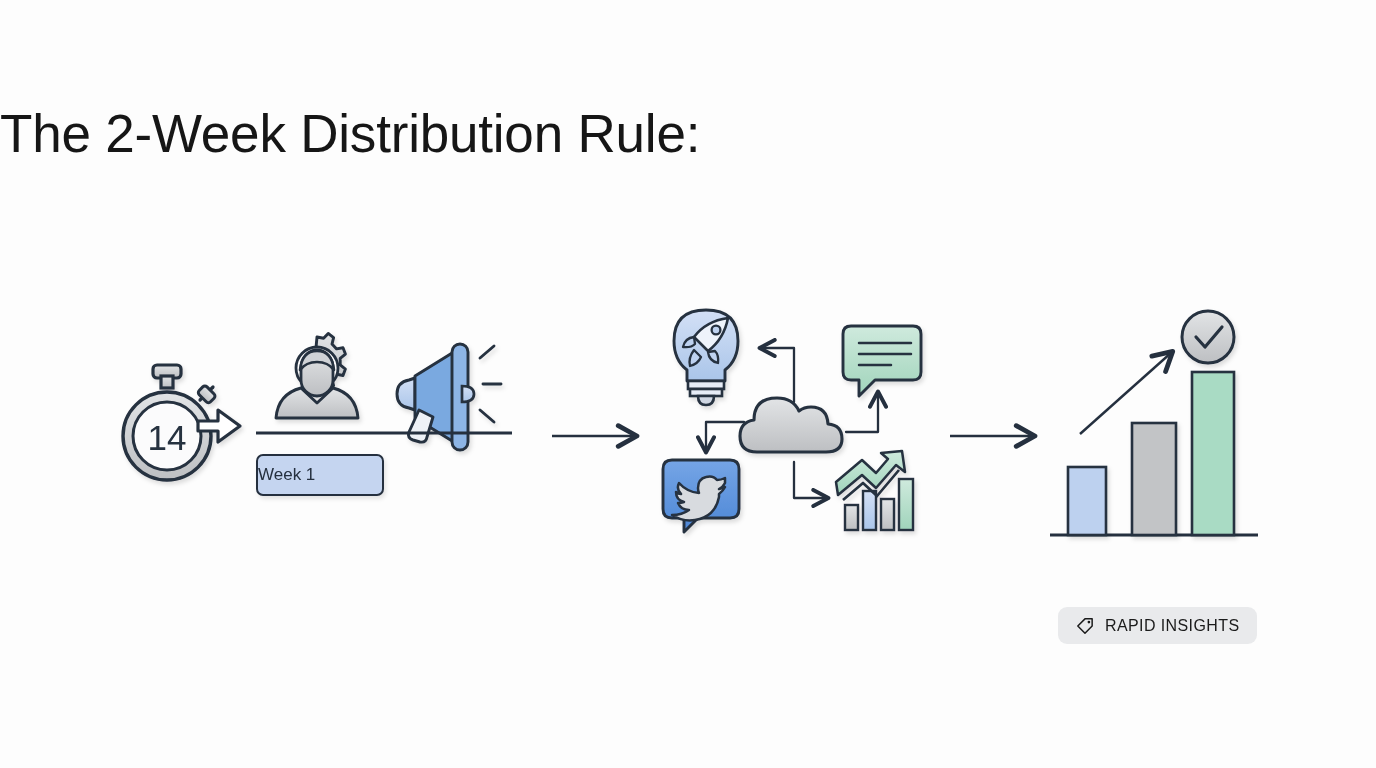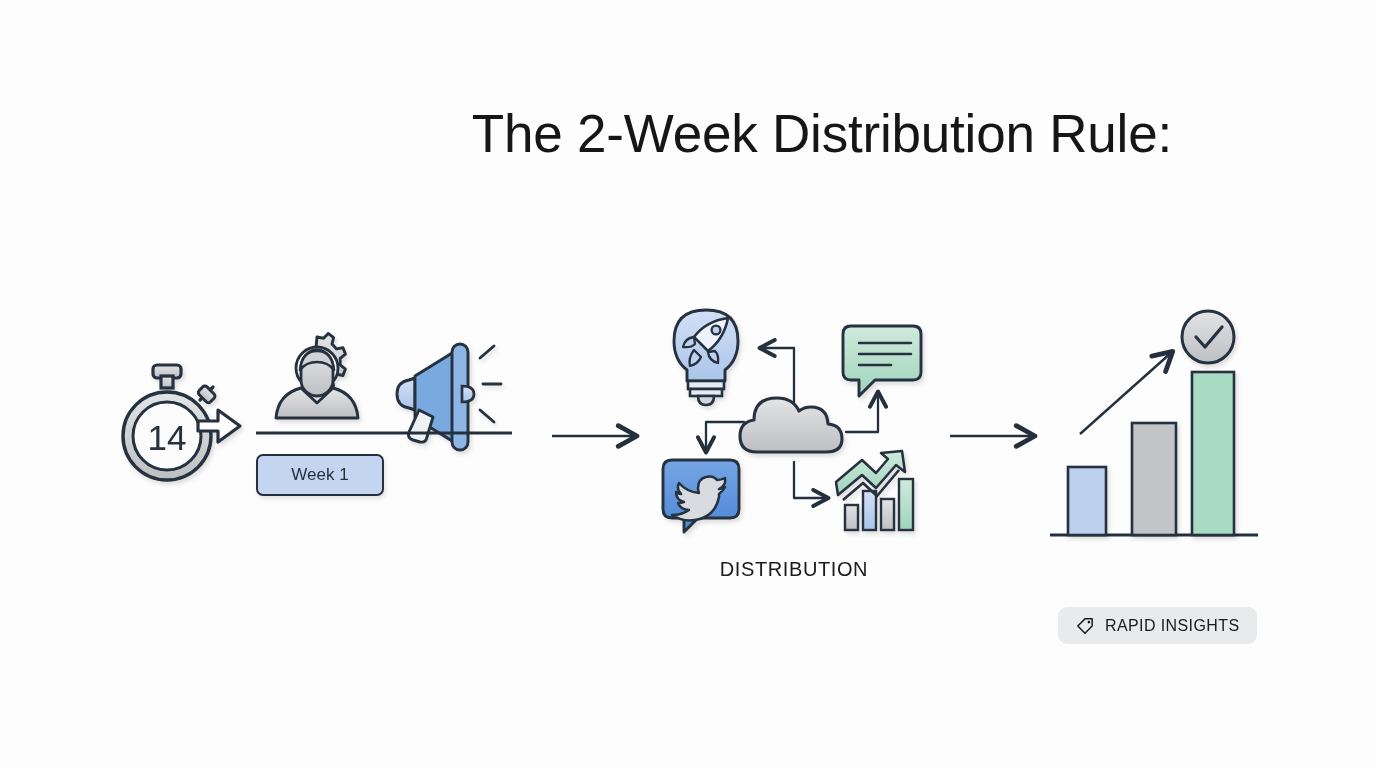--- a/index.html
+++ b/index.html
@@ -9,41 +9,41 @@
     font-family:"Liberation Sans",sans-serif;
     color:#1f2937;
     overflow:hidden;
     position:relative;
   }
   #stage{position:absolute;inset:0;}
 
   
   .title-block{
     position:absolute;left:0;top:104px;width:1172px;
-    text-align:right;
+    text-align:left;
   }
   .title-line{
     display:block;
     font-size:53px;
     font-weight:400;
     letter-spacing:-0.2px;
     color:#161616;
     line-height:1.14;
   }
 
   
   .svg-layer{position:absolute;left:0;top:0;width:1376px;height:768px;pointer-events:none;}
 
   
   .chip{
     position:absolute;
     height:38px;
     border:2px solid #25303f;
     border-radius:7px;
-    display:flex;align-items:center;justify-content:center;
+    display:flex;align-items:center;justify-content:flex-start;
     font-size:17px;
     color:#25303f;
     box-shadow:2px 3px 4px rgba(0,0,0,.10);
   }
   #chip-week1{left:256px;top:454px;width:124px;background:#c5d5f0;}
   #chip-week2{left:385px;top:454px;width:126px;background:#aedcc6;}
 
   
   .section-label{
     position:absolute;
@@ -74,21 +74,20 @@
 <div id="stage">
 
   <div class="title-block">
     <span class="title-line">The 2-Week Distribution Rule:</span>
   </div>
 
   <div class="chip" id="chip-week1">
     <span>Week 1</span>
   </div>
 
-  <div class="section-label" id="label-distribution">DISTRIBUTION</div>
 
   <div id="rapid-pill">
     <span style="display:flex;">
       <svg width="21" height="21" viewBox="0 0 24 24" fill="none">
         <path d="M3.2 12.6 L11.4 4.4 H19.6 V12.6 L11.4 20.8 Z" stroke="#1b1b1b" stroke-width="1.7" stroke-linejoin="round" fill="none"></path>
         <circle cx="15.9" cy="8.1" r="1.55" fill="#1b1b1b"></circle>
       </svg>
     </span>
     <span class="pill-text">RAPID INSIGHTS</span>
   </div>

